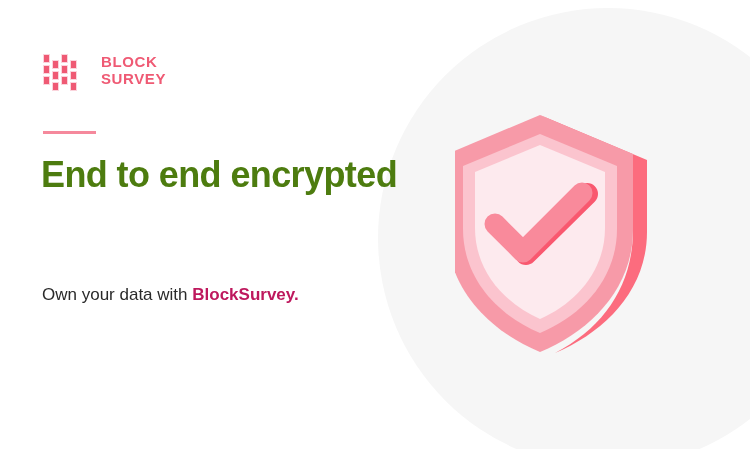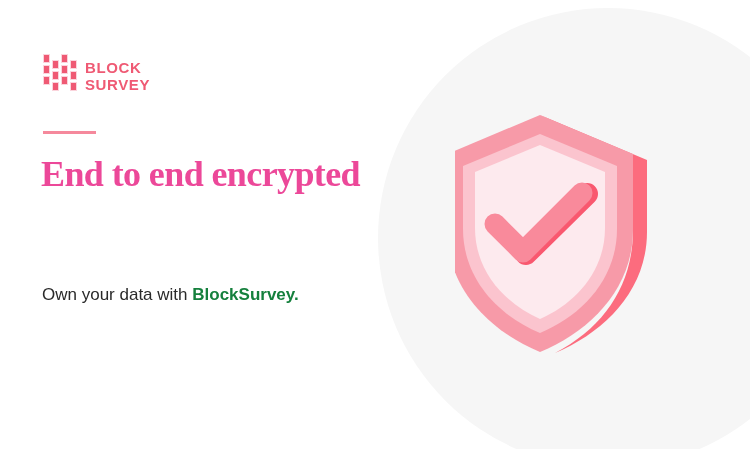--- a/index.html
+++ b/index.html
@@ -27,22 +27,22 @@
     right:-88px;
     top:8px;
     z-index:0;
   }
 
   
   .logo {
     position:absolute;
     left:43px; top:54px;
     display:flex;
-    align-items:flex-end;
-    gap:9px;
+    align-items:flex-start;
+    gap:25px;
     z-index:3;
   }
   .logo-mark {
     position:relative;
     width:33px; height:40px;
   }
   .logo-col {
     position:absolute;
     top:0;
     width:7px; height:40px;
@@ -87,39 +87,39 @@
   
   .headline {
     position:absolute;
     left:41px; top:152px;
     width:420px;
     z-index:3;
     font-size:36px;
     font-weight:bold;
     line-height:1.25;
     letter-spacing:-0.6px;
-    color:#ec4899;
-    font-family:Liberation Serif, serif;
+    color:#4d7c0f;
+    font-family:Liberation Sans, sans-serif;
   }
   .headline .hl-line { display:block; }
 
   
   .body-copy {
     position:absolute;
     left:42px; top:281px;
     width:360px;
     z-index:3;
     font-size:17px;
     line-height:1.62;
     color:#2a2a2a;
     font-family:"Liberation Sans", sans-serif;
   }
   .body-copy .bc-line { display:block; }
   .brand-accent {
-    color:#15803d;
+    color:#be185d;
     font-weight:bold;
   }
 
   
   .shield-wrap {
     position:absolute;
     left:455px; top:112px;
     width:200px; height:245px;
     z-index:2;
   }

